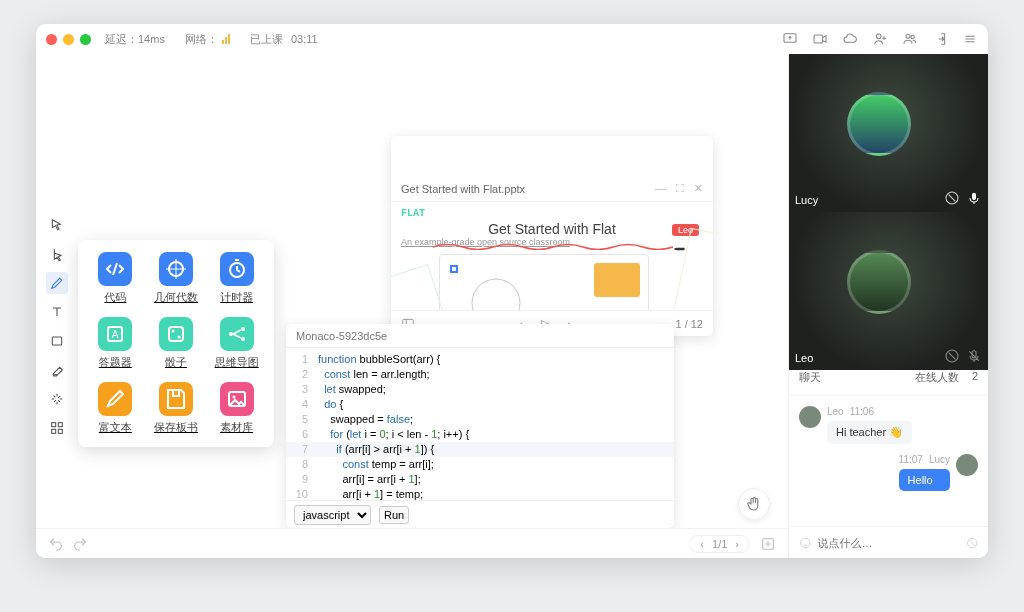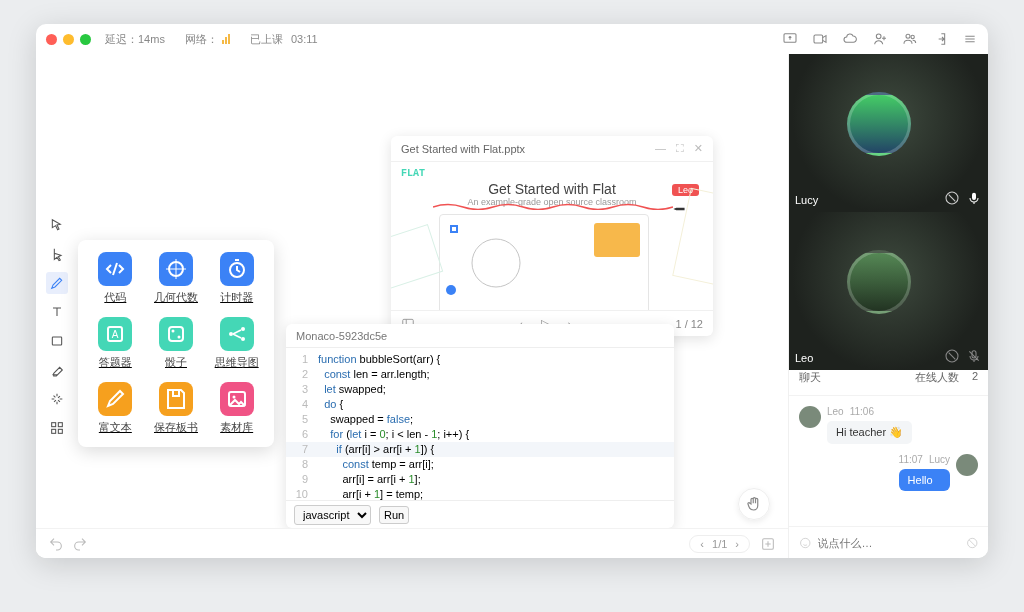--- a/index.html
+++ b/index.html
@@ -18,26 +18,26 @@
 .canvas-area { flex: 1; position: relative; background: #fff; }
 .sidebar { position: absolute; left: 10px; top: 160px; display: flex; flex-direction: column; gap: 7px; }
 .tool { width: 22px; height: 22px; display: flex; align-items: center; justify-content: center; color: #555; cursor: pointer; border-radius: 3px; }
 .tool.active { background: #e8eefc; color: #3b82f6; }
 
 .apps-panel { position: absolute; left: 42px; top: 186px; width: 196px; background: #fff; border-radius: 8px; box-shadow: 0 4px 18px rgba(0,0,0,0.15); padding: 12px; display: grid; grid-template-columns: repeat(3,1fr); gap: 12px 10px; text-decoration: underline; }
 .app-item { display: flex; flex-direction: column; align-items: center; gap: 4px; font-size: 11px; color: #444; cursor: pointer; }
 .app-ic { width: 34px; height: 34px; border-radius: 8px; display: flex; align-items: center; justify-content: center; }
 
 .pptx { position: absolute; left: 355px; top: 82px; width: 322px; height: 200px; background: #fff; border-radius: 6px; box-shadow: 0 3px 14px rgba(0,0,0,0.12); display: flex; flex-direction: column; font-size: 11px; }
-.pptx-head { height: 26px; display: flex; align-items: center; padding: 0 10px; color: #666; border-bottom: 1px solid #f0f0f0; }
+.pptx-head { height: 26px; display: flex; align-items: center; padding: 0 10px; color: #666; border-bottom: 1px solid #f0f0f0; margin-top: 40px; }
 .pptx-head .winbtns { margin-left: auto; display: flex; gap: 10px; color: #bbb; }
 .pptx-body { flex: 1; position: relative; padding: 6px 10px; overflow: hidden; }
 .flatlogo { color: #44d7b6; font-weight: 600; font-size: 10px; font-family: Liberation Mono, monospace; }
 .slide-title { text-align: center; font-size: 14px; color: #444; font-weight: 500; margin-top: 2px; }
-.slide-sub { text-align: center; font-size: 9px; color: #999; }
+.slide-sub { text-align: left; font-size: 9px; color: #999; text-decoration: underline; }
 .annot-badge { position: absolute; right: 14px; top: 22px; background: #f05252; color: #fff; font-size: 9px; padding: 1px 6px; border-radius: 3px; }
 .pen-ann { position: absolute; right: 26px; top: 40px; width: 14px; height: 14px; transform: rotate(45deg); }
 .squiggle { position: absolute; left: 42px; top: 40px; right: 42px; height: 8px; }
 .slide-inner { position: absolute; left: 48px; top: 52px; width: 210px; height: 102px; border: 1px solid #e5e5e5; border-radius: 4px; background: #fff; }
 .decoline { position: absolute; border: 1px solid #eee; }
 .pup { position: absolute; right: 8px; top: 8px; width: 46px; height: 34px; background: #f7b84b; border-radius: 3px; }
 .pptx-foot { height: 26px; display: flex; align-items: center; padding: 0 10px; color: #888; border-top: 1px solid #f0f0f0; gap: 14px; }
 .pptx-nav { margin: 0 auto; display: flex; gap: 18px; align-items: center; }
 
 .monaco { position: absolute; left: 250px; top: 270px; width: 388px; height: 204px; background: #fff; border-radius: 6px; box-shadow: 0 3px 14px rgba(0,0,0,0.12); display: flex; flex-direction: column; }
@@ -64,21 +64,21 @@
 .avatar-circ { position: absolute; left: 58px; top: 38px; width: 64px; height: 64px; border-radius: 50%; background: #6b7d6b; border: 3px solid rgba(255,255,255,0.2); }
 .chat-head { height: 26px; display: flex; align-items: flex-start; padding: 0 10px; font-size: 11px; color: #666; border-bottom: 1px solid #f2f2f2; }
 .chat-body { flex: 1; padding: 10px; display: flex; flex-direction: column; gap: 10px; font-size: 11px; overflow: hidden; }
 .msg { display: flex; gap: 6px; }
 .msg.mine { flex-direction: row-reverse; }
 .msg .av { width: 22px; height: 22px; border-radius: 50%; background: #7a8a7a; flex-shrink: 0; }
 .msg .meta { color: #aaa; font-size: 10px; margin-bottom: 4px; display: flex; gap: 6px; }
 .msg.mine .meta { justify-content: flex-end; }
 .bubble { padding: 5px 9px; border-radius: 5px; max-width: 120px; }
 .msg:not(.mine) .bubble { background: #f3f5f7; color: #333; }
-.msg.mine .bubble { background: #3b82f6; color: #fff; border-radius: 6px; }
+.msg.mine .bubble { background: #3b82f6; color: #fff; }
 .chat-input { height: 32px; border-top: 1px solid #f2f2f2; display: flex; align-items: center; padding: 0 10px; gap: 6px; color: #bbb; font-size: 11px; }
 .chat-input input { flex: 1; border: none; outline: none; font-size: 11px; background: transparent; }
 svg { display: block; }
 </style>
 </head>
 <body>
 
 <div class="app-window">
 
   <div class="topbar">

